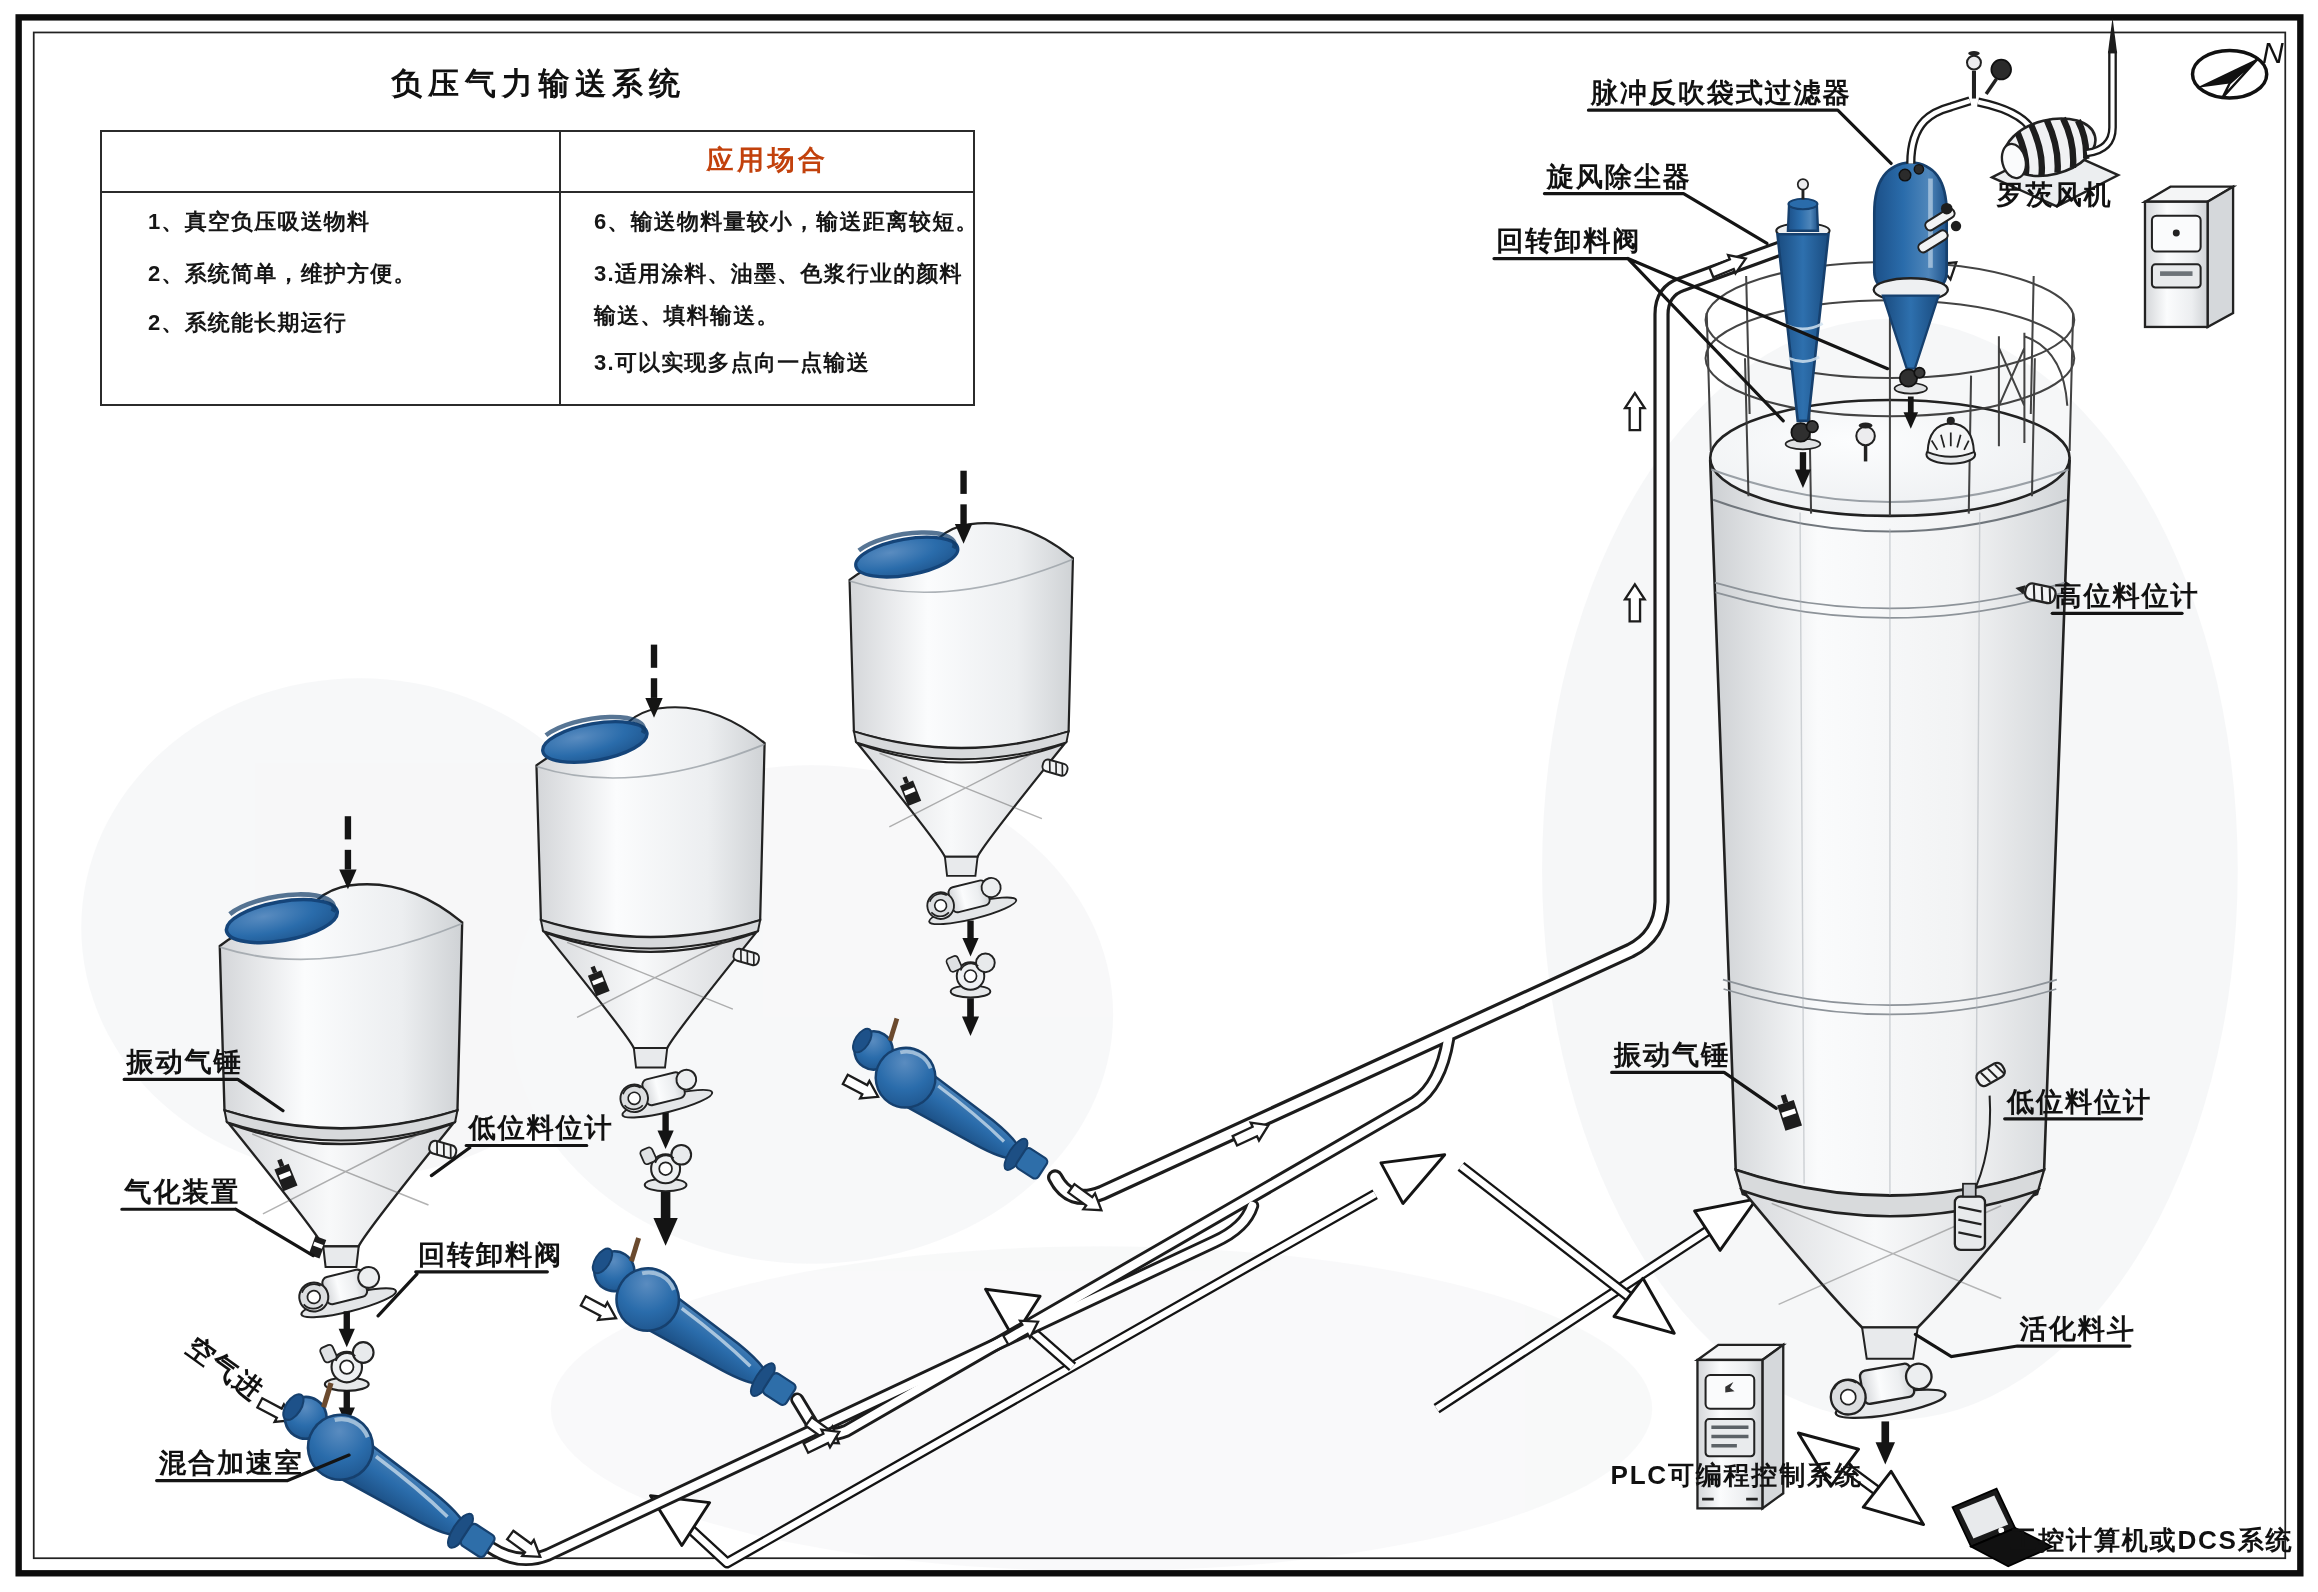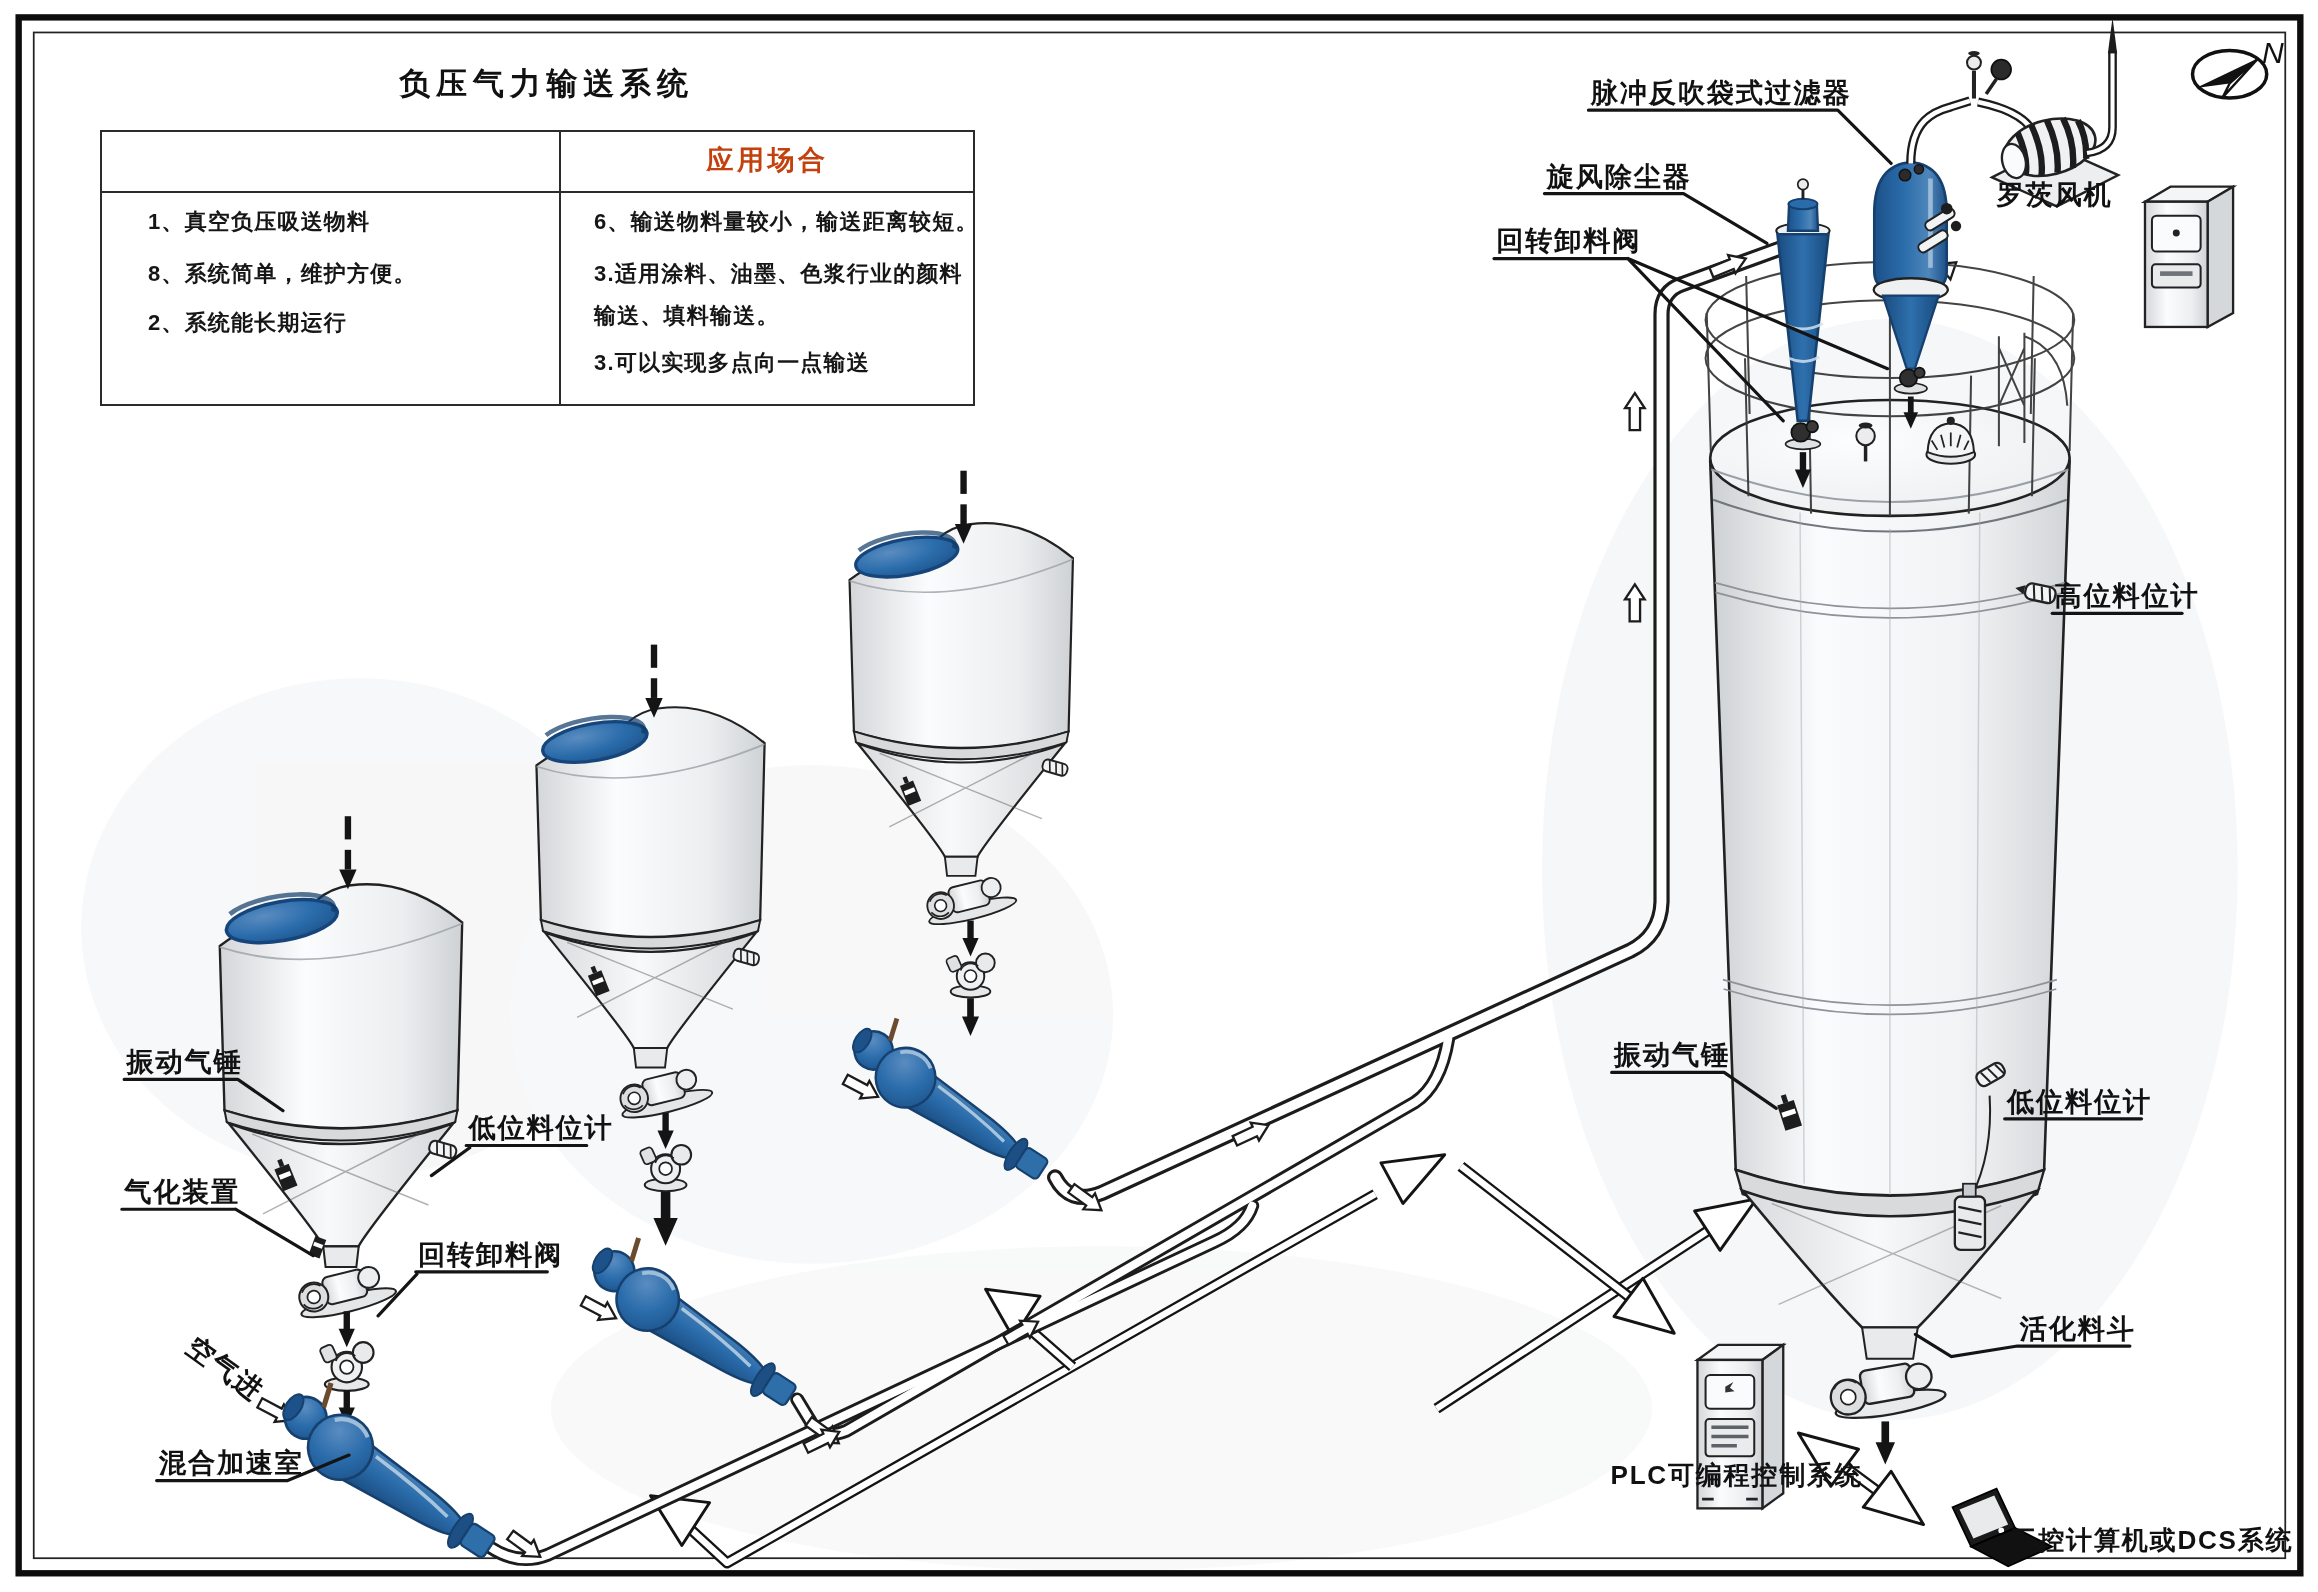--- a/index.html
+++ b/index.html
@@ -1,20 +1,20 @@
 <!DOCTYPE html>
 <html style="font-size:9.3px"><head>
 <meta charset="utf-8">
 <style>
   html,body{margin:0;padding:0;background:#ffffff;}
   .stage{position:relative;width:2319px;height:1593px;background:#ffffff;overflow:hidden;
          font-family:"Liberation Sans","DejaVu Sans",sans-serif;}
   svg{position:absolute;left:0;top:0;}
   .overlay{position:absolute;left:0;top:0;width:2319px;height:1593px;}
-  .title{position:absolute;left:326px;top:63px;width:441px;text-align:center;
+  .title{position:absolute;left:318px;top:63px;width:441px;text-align:center;
          font-size:31px;font-weight:700;letter-spacing:5.8px;color:#111;}
   .spec-table{position:absolute;left:100px;top:130px;width:875px;height:276px;
               border:2.9px solid #2b2b2b;box-sizing:border-box;background:#fff;}
   .spec-table .vline{position:absolute;left:457px;top:0;width:2.3px;height:100%;background:#2b2b2b;}
   .spec-table .hline{position:absolute;left:0;top:59px;width:100%;height:2.3px;background:#2b2b2b;}
   .spec-table .hcellL{position:absolute;left:0;top:10.4px;width:457px;text-align:center;
                       font-size:27px;font-weight:700;letter-spacing:3.5px;color:#111;}
   .spec-table .hcellR{position:absolute;left:459px;top:10.4px;width:413px;text-align:center;
                       font-size:27px;font-weight:700;letter-spacing:3.5px;color:#c2410c;}
   .tl{position:absolute;font-size:22px;font-weight:700;color:#161616;letter-spacing:1.2px;white-space:nowrap;margin-left:16px;}
@@ -428,21 +428,21 @@
 </g>
 </svg>
 
 <div class="overlay">
   <div class="title">负压气力输送系统</div>
   <div class="spec-table">
     <div class="vline"></div>
     <div class="hline"></div>
     <div class="hcellR">应用场合</div>
     <div class="tl" style="left:30px;top:75px">1、真空负压吸送物料</div>
-    <div class="tl" style="left:30px;top:127px">8、系统简单，维护方便。</div>
+    <div class="tl" style="left:30px;top:127px">2、系统简单，维护方便。</div>
     <div class="tl" style="left:30px;top:176px">2、系统能长期运行</div>
     <div class="tl" style="left:476px;top:75px">6、输送物料量较小，输送距离较短。</div>
     <div class="tl" style="left:476px;top:127px">3.适用涂料、油墨、色浆行业的颜料</div>
     <div class="tl" style="left:476px;top:169px">输送、填料输送。</div>
     <div class="tl" style="left:476px;top:216px">3.可以实现多点向一点输送</div>
   </div>
 </div>
 
 </div>
 

